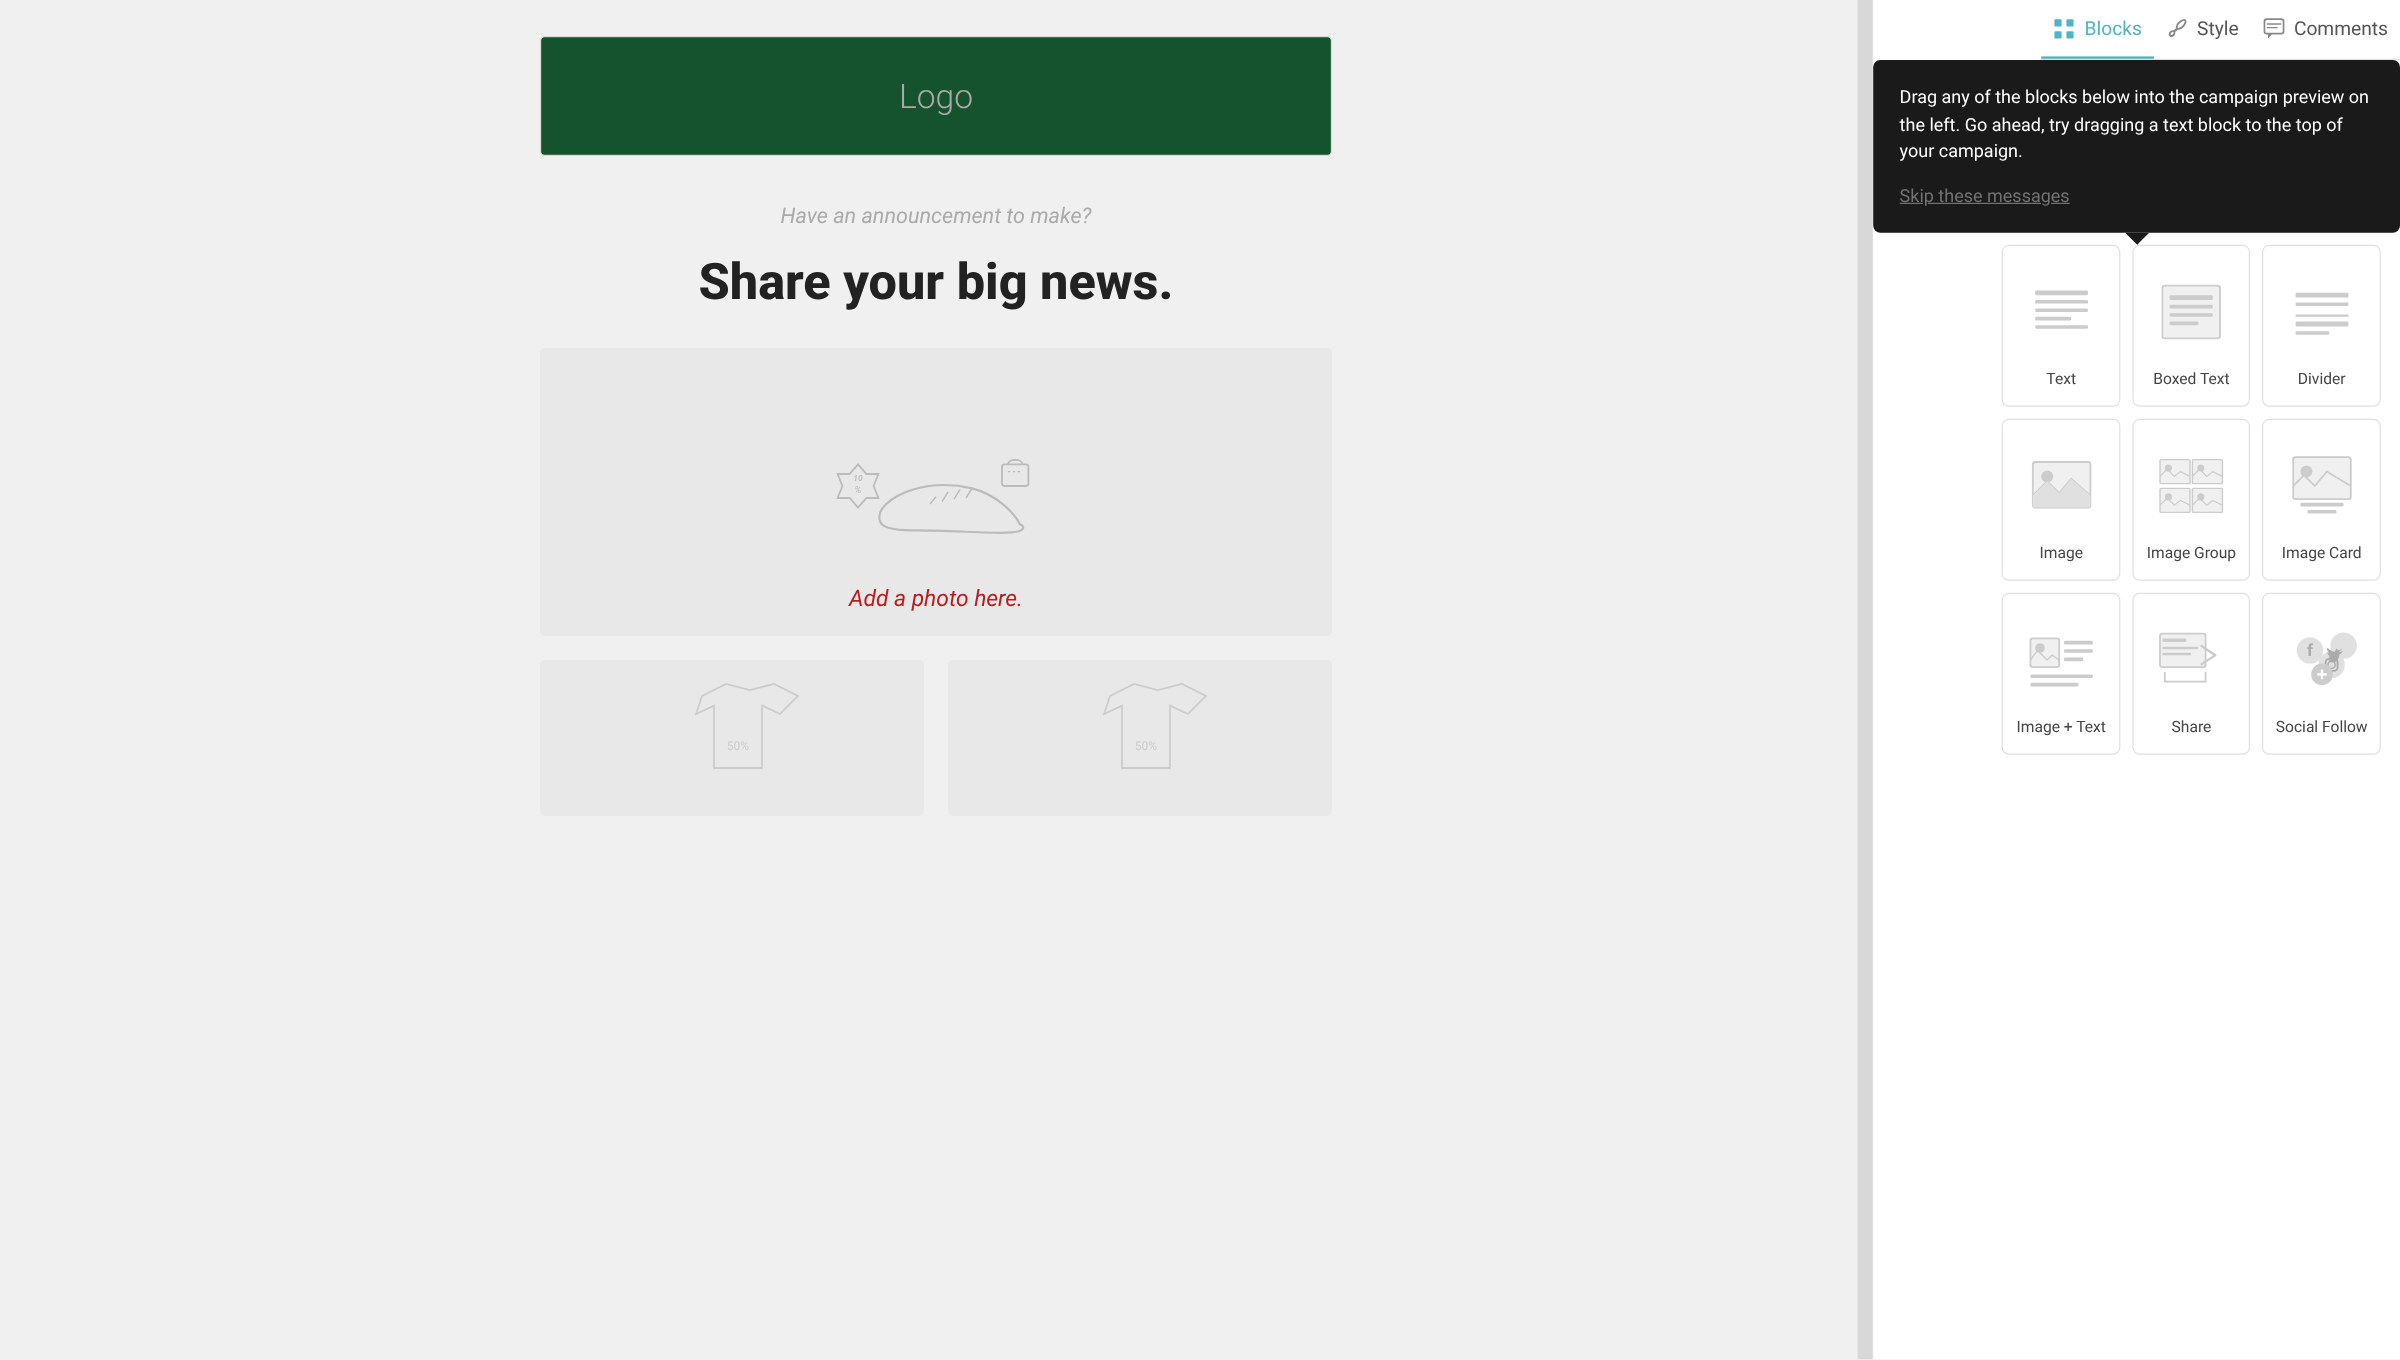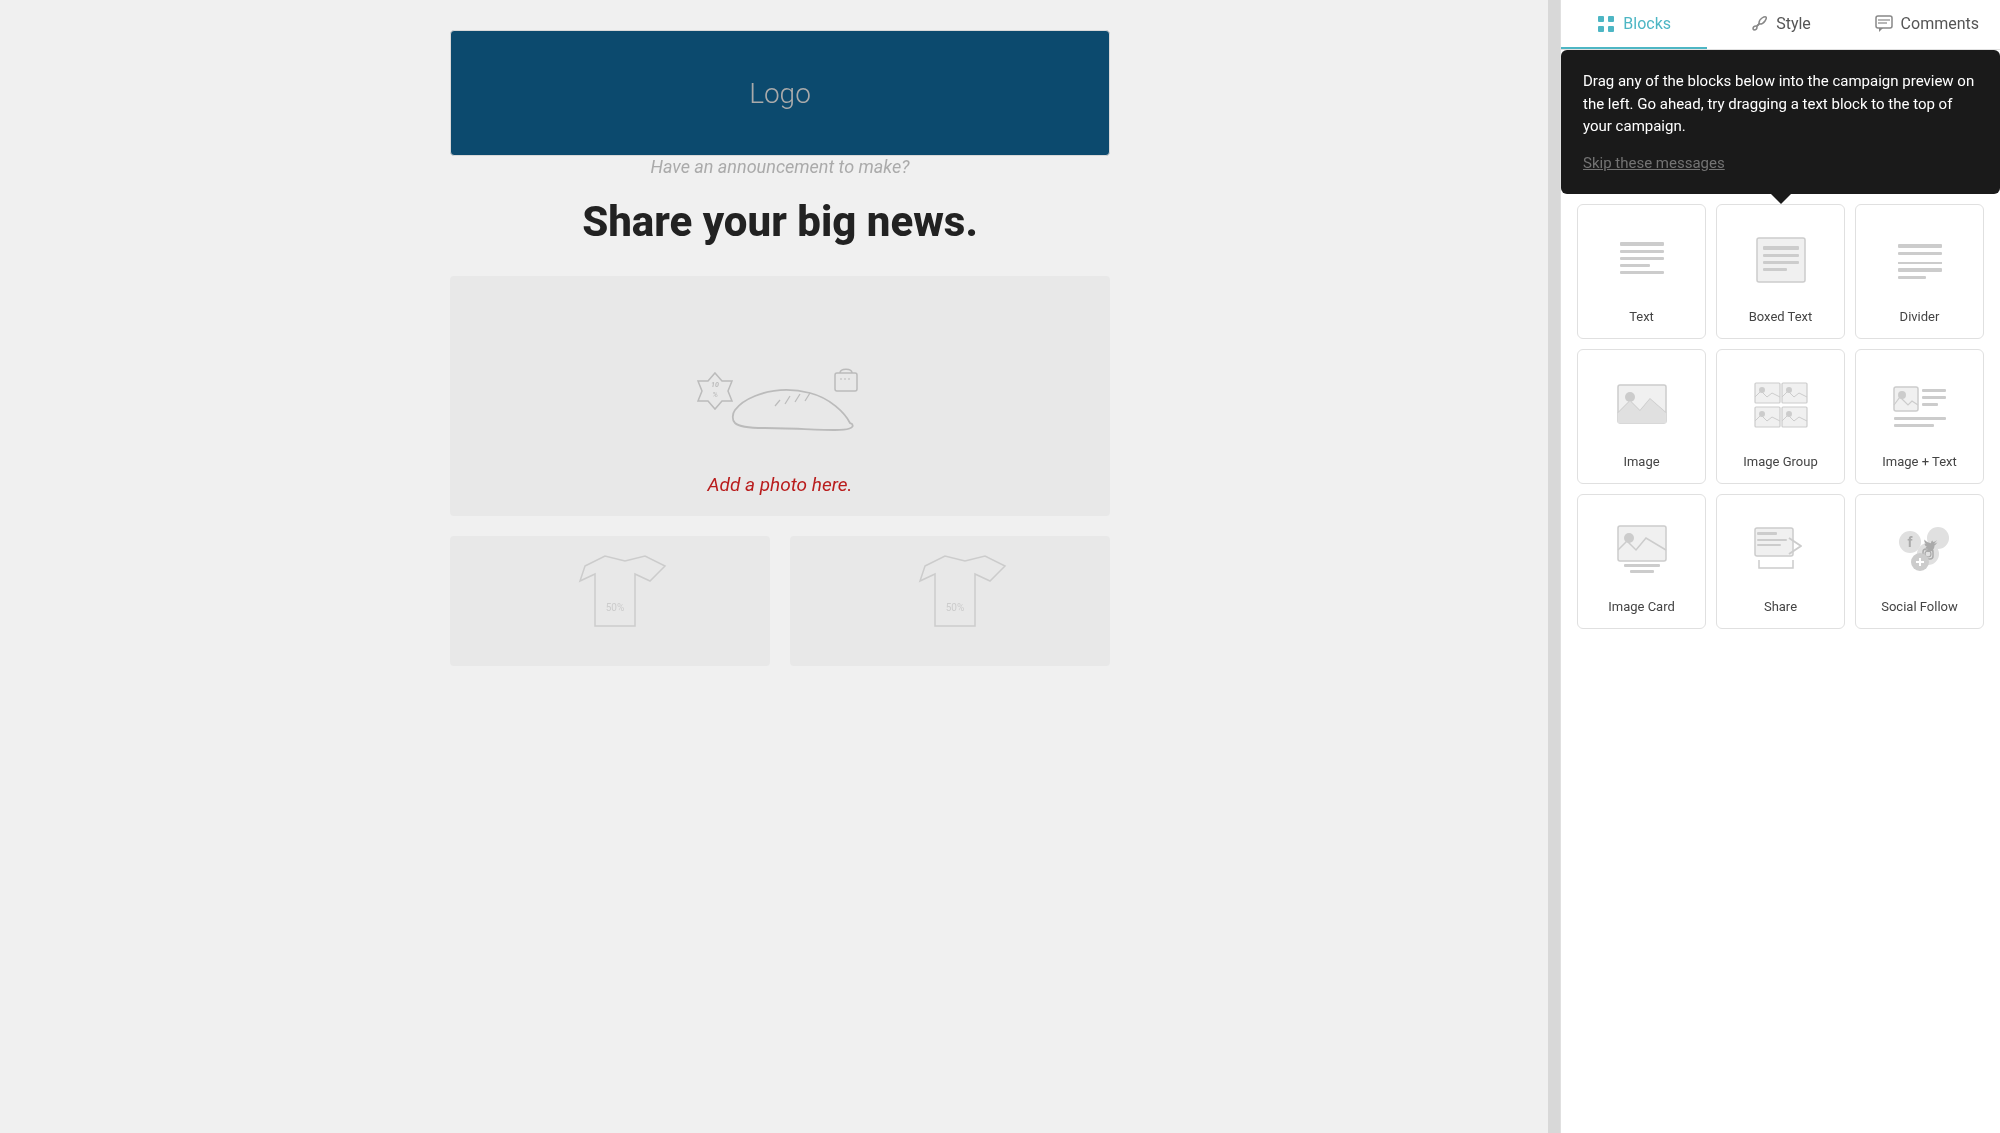--- a/index.html
+++ b/index.html
@@ -21,27 +21,28 @@
       position: relative;
     }
 
     .preview-content {
       max-width: 660px;
       margin: 0 auto;
     }
 
     
     .logo-block {
-      background: #0c4a6e;
+      background: #14532d;
       border: 1px solid #d8d8d8;
       border-radius: 4px;
-      height: 126px;
+      height: 100px;
       display: flex;
       align-items: center;
       justify-content: center;
+      margin-bottom: 40px;
     }
 
     .logo-text {
       color: #aaa;
       font-size: 28px;
       font-weight: 300;
     }
 
     
     .announcement-block {
@@ -123,20 +124,21 @@
       bottom: 0;
     }
 
     
     .right-panel {
       width: 440px;
       background: #fff;
       border-left: 1px solid #e0e0e0;
       display: flex;
       flex-direction: column;
+      align-items: flex-end;
     }
 
     
     .tabs {
       display: flex;
       border-bottom: 1px solid #e0e0e0;
     }
 
     .tab {
       flex: 1;
@@ -420,49 +422,49 @@
           <circle cx="38" cy="39" r="3" fill="#ccc"></circle>
           <path d="M31,46 L37,40 L43,46 L48,42 L56,46" stroke="#ccc" stroke-width="1" fill="none"></path>
         </svg>
       </div>
       <span class="block-label">Image Group</span>
     </div>
 
     <div class="block-item">
       <div class="block-icon">
         <svg width="60" height="60" viewBox="0 0 60 60" fill="none">
+          <rect x="6" y="6" width="48" height="35" rx="2" fill="#f0f0f0" stroke="#ccc" stroke-width="1.5"></rect>
+          <circle cx="17" cy="18" r="5" fill="#ccc"></circle>
+          <path d="M6,30 L15,21 L24,30 L34,18 L54,30" stroke="#ccc" stroke-width="1.5" fill="none"></path>
+          <rect x="12" y="44" width="36" height="3" rx="1" fill="#ccc"></rect>
+          <rect x="18" y="50" width="24" height="3" rx="1" fill="#ccc"></rect>
+        </svg>
+      </div>
+      <span class="block-label">Image Card</span>
+    </div>
+
+    <div class="block-item">
+      <div class="block-icon">
+        <svg width="60" height="60" viewBox="0 0 60 60" fill="none">
           <rect x="4" y="12" width="24" height="24" rx="2" fill="#f0f0f0" stroke="#ccc" stroke-width="1.5"></rect>
           <circle cx="12" cy="20" r="4" fill="#ccc"></circle>
           <path d="M4,30 L10,22 L18,30 L22,26 L28,30" stroke="#ccc" stroke-width="1.2" fill="none"></path>
           <rect x="32" y="14" width="24" height="3" rx="1" fill="#ccc"></rect>
           <rect x="32" y="21" width="24" height="3" rx="1" fill="#ccc"></rect>
           <rect x="32" y="28" width="16" height="3" rx="1" fill="#ccc"></rect>
           <rect x="4" y="42" width="52" height="3" rx="1" fill="#ccc"></rect>
           <rect x="4" y="49" width="40" height="3" rx="1" fill="#ccc"></rect>
         </svg>
       </div>
       <span class="block-label">Image + Text</span>
     </div>
 
     <div class="block-item">
       <div class="block-icon">
         <svg width="60" height="60" viewBox="0 0 60 60" fill="none">
-          <rect x="6" y="6" width="48" height="35" rx="2" fill="#f0f0f0" stroke="#ccc" stroke-width="1.5"></rect>
-          <circle cx="17" cy="18" r="5" fill="#ccc"></circle>
-          <path d="M6,30 L15,21 L24,30 L34,18 L54,30" stroke="#ccc" stroke-width="1.5" fill="none"></path>
-          <rect x="12" y="44" width="36" height="3" rx="1" fill="#ccc"></rect>
-          <rect x="18" y="50" width="24" height="3" rx="1" fill="#ccc"></rect>
-        </svg>
-      </div>
-      <span class="block-label">Image Card</span>
-    </div>
-
-    <div class="block-item">
-      <div class="block-icon">
-        <svg width="60" height="60" viewBox="0 0 60 60" fill="none">
           <rect x="4" y="8" width="38" height="28" rx="2" fill="#f0f0f0" stroke="#ccc" stroke-width="1.5"></rect>
           <rect x="6" y="12" width="20" height="3" rx="1" fill="#ccc"></rect>
           <rect x="6" y="19" width="30" height="2" rx="1" fill="#ccc"></rect>
           <rect x="6" y="24" width="24" height="2" rx="1" fill="#ccc"></rect>
 
           <path d="M38,18 L50,26 L38,34" stroke="#ccc" stroke-width="2" fill="none" stroke-linejoin="round"></path>
           <path d="M42,40 L42,48 L8,48 L8,40" stroke="#ccc" stroke-width="1.5" fill="none"></path>
         </svg>
       </div>
       <span class="block-label">Share</span>

